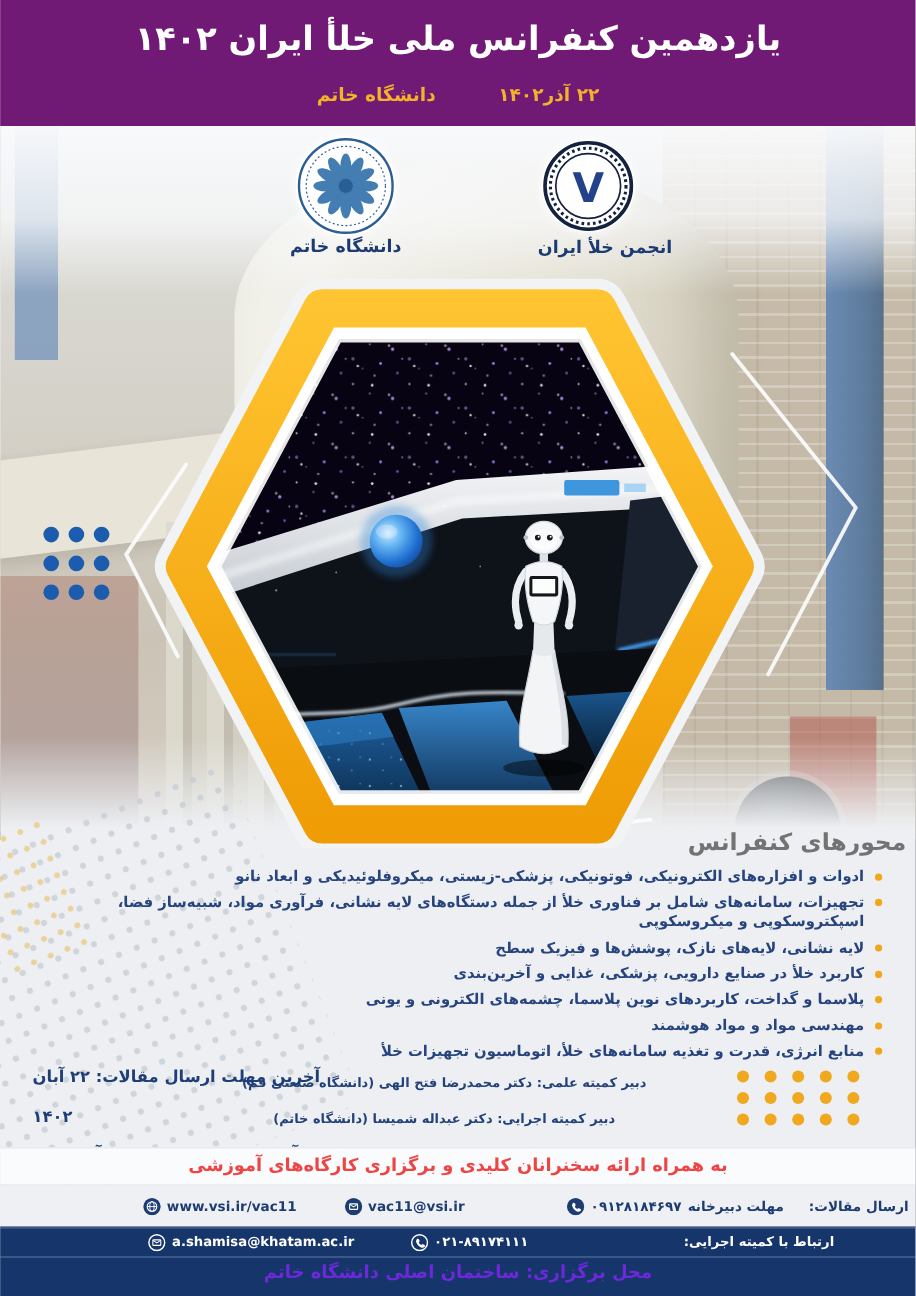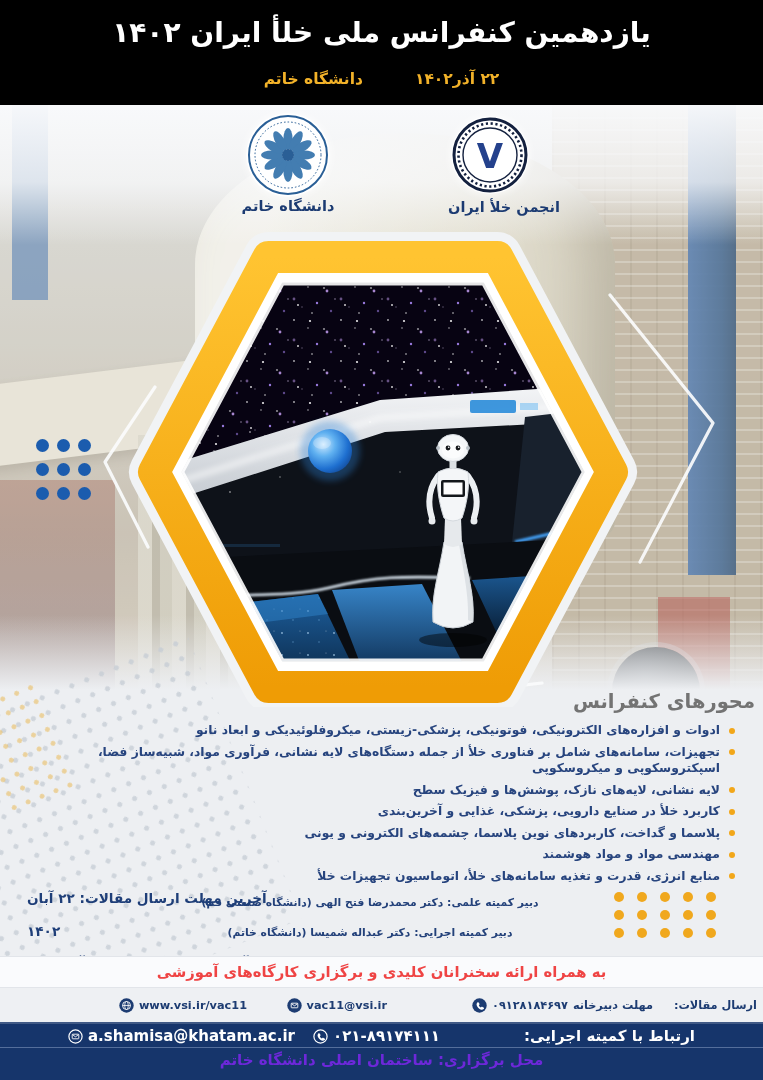--- a/index.html
+++ b/index.html
@@ -3,21 +3,21 @@
 <meta charset="utf-8">
 <style>
   * { margin:0; padding:0; box-sizing:border-box; }
   html,body { background:#9aa0a8; }
   .poster {
     position:relative; width:763px; height:1080px; margin:0 auto;
     overflow:hidden; background:#edeff2;
     font-family:"DejaVu Sans", sans-serif; direction:rtl;
   }
   
-  .header { position:absolute; left:0; top:0; width:763px; height:105px; background:#000000; z-index:30; }
+  .header { position:absolute; left:0; top:0; width:763px; height:105px; background:#701a75; z-index:30; }
   .header-title { position:absolute; left:0; top:16px; width:100%; text-align:center;
     color:#ffffff; font-size:28px; font-weight:bold; letter-spacing:.5px; }
   .header-sub { position:absolute; left:0; top:70px; width:100%; display:flex;
     justify-content:center; gap:52px; color:#f2b229; font-size:15.5px; font-weight:bold; }
   
   .photo { position:absolute; left:0; top:105px; width:763px; height:595px; overflow:hidden; z-index:1; }
   .ph { position:absolute; }
   .ph-base { left:0; top:0; width:763px; height:595px;
     background:linear-gradient(180deg,#d9d9d5 0%,#cdc8bc 40%,#c0b5a3 72%,#cfc4b2 100%); }
   .ph-brick { left:552px; top:0; width:211px; height:595px; background:#b7a88e; opacity:.95;
@@ -89,22 +89,22 @@
     text-align:center; line-height:30px; color:#ef4444; font-size:14.8px; font-weight:bold; }
   
   .contactband { position:absolute; left:0; top:988px; width:763px; height:34px; background:#eef0f3; z-index:7; }
   .c-item { position:absolute; top:996px; height:18px; display:flex; align-items:center; gap:5px;
     direction:rtl; color:#1d3c72; font-size:11.3px; font-weight:bold; z-index:8; }
   .ltr { direction:ltr; unicode-bidi:isolate; }
   .icon-badge { width:15px; height:15px; flex:0 0 15px; }
   
   .footer { position:absolute; left:0; top:1022px; width:763px; height:58px; background:#16356b; z-index:9;
     border-top:2px solid rgba(255,255,255,.18); }
-  .f-item { position:absolute; top:1028px; height:16px; display:flex; align-items:center; gap:5px;
-    direction:rtl; color:#ffffff; font-size:15px; font-weight:bold; z-index:10; }
+  .f-item { position:absolute; top:1028px; height:16px; display:flex; align-items:flex-start; gap:5px;
+    direction:rtl; color:#ffffff; font-size:11px; font-weight:bold; z-index:10; }
   .f-divider { position:absolute; left:0; top:1047px; width:763px; height:1px;
     background:rgba(160,180,215,.45); z-index:10; }
   .f-venue { position:absolute; left:0; top:1051px; width:763px; text-align:center; z-index:10;
     color:#6d28d9; font-size:15px; font-weight:bold; }
 </style>
 </head>
 <body>
 
 <div class="poster">
 

